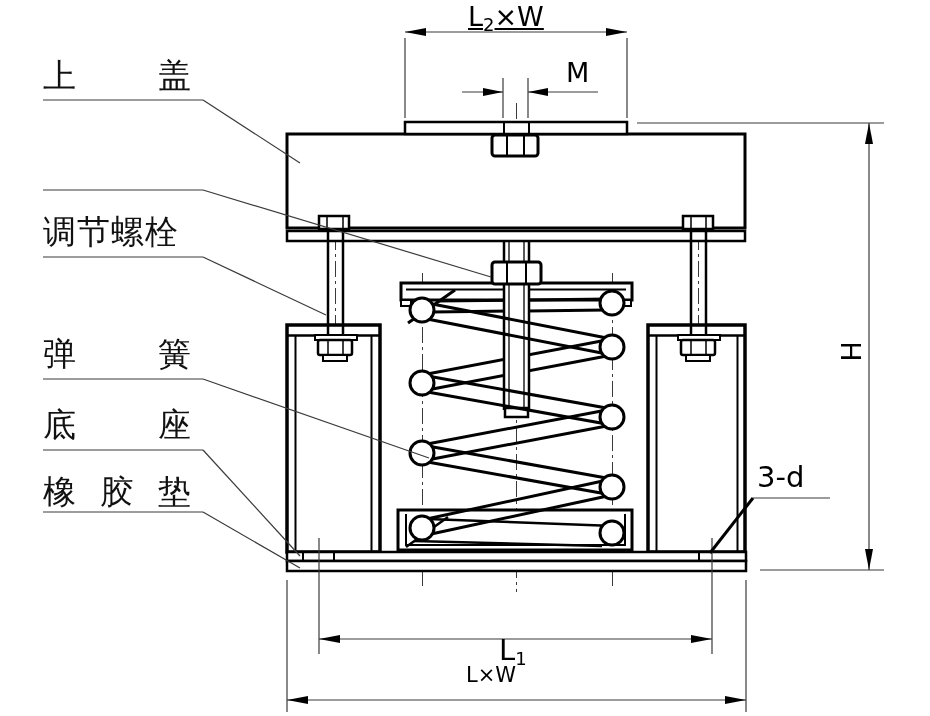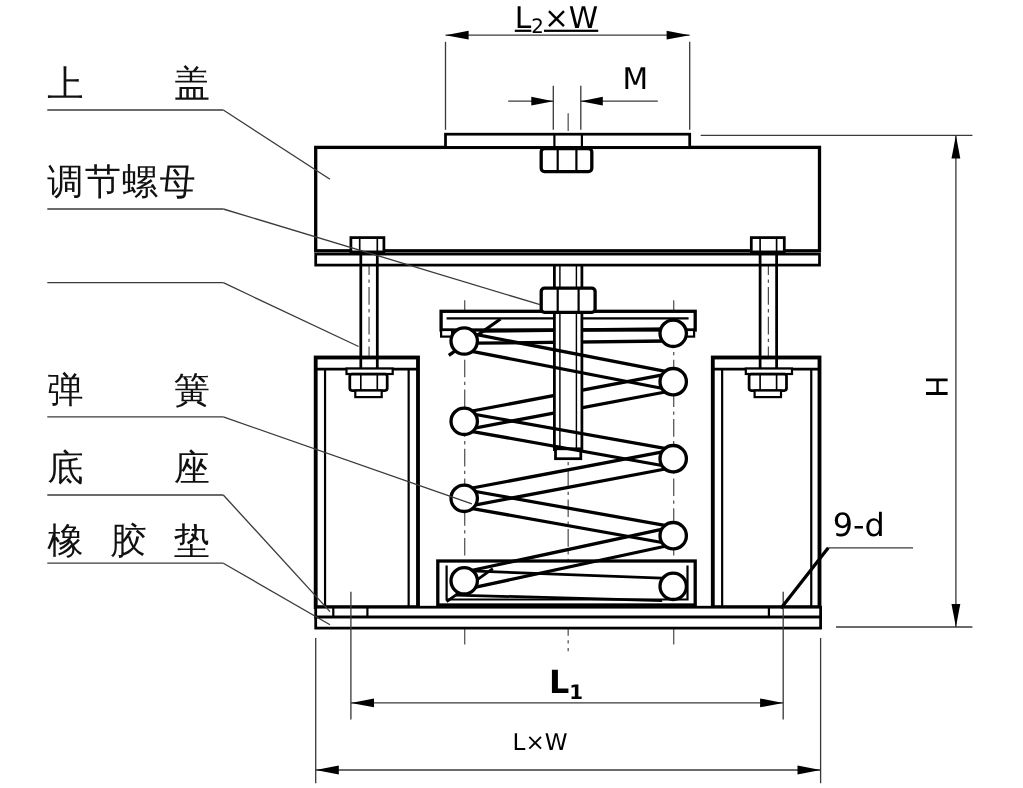--- a/index.html
+++ b/index.html
@@ -228,24 +228,24 @@
           <line x1="203" y1="512" x2="300" y2="568"></line>
       </g>
     </g>
   </svg>
 
   <div class="cn-label" style="left:43px;top:58px;width:148px;">
     <span>上</span>
     <span>盖</span>
   </div>
 
-  <div class="cn-label contig" style="left:43px;top:147px;width:150px;">
-    <span>调节螺母</span>
-  </div>
-
+
+  <div class="cn-label contig" style="left:43px;top:214px;width:150px;">
+    <span>调节螺栓</span>
+  </div>
 
   <div class="cn-label" style="left:43px;top:336px;width:148px;">
     <span>弹</span>
     <span>簧</span>
   </div>
 
   <div class="cn-label" style="left:43px;top:407px;width:148px;">
     <span>底</span>
     <span>座</span>
   </div>
@@ -262,24 +262,24 @@
 
   <div class="dim-label" style="left:566px;top:59px;">
     <span>M</span>
   </div>
 
   <div class="dim-label rot90" style="left:840px;top:338px;">
     <span>H</span>
   </div>
 
   <div class="dim-label" style="left:757px;top:463px;font-size:29px;">
-    <span>9-d</span>
-  </div>
-
-  <div class="dim-label" style="left:499px;top:606px;font-size:29px;font-weight:bold;">
+    <span>3-d</span>
+  </div>
+
+  <div class="dim-label" style="left:499px;top:636px;font-size:29px;">
     <span>L</span><span class="sub">1</span>
   </div>
 
   <div class="dim-label" style="left:466px;top:665px;font-size:21px;">
     <span>L×W</span>
   </div>
 
 </div>
 
 </body></html>

